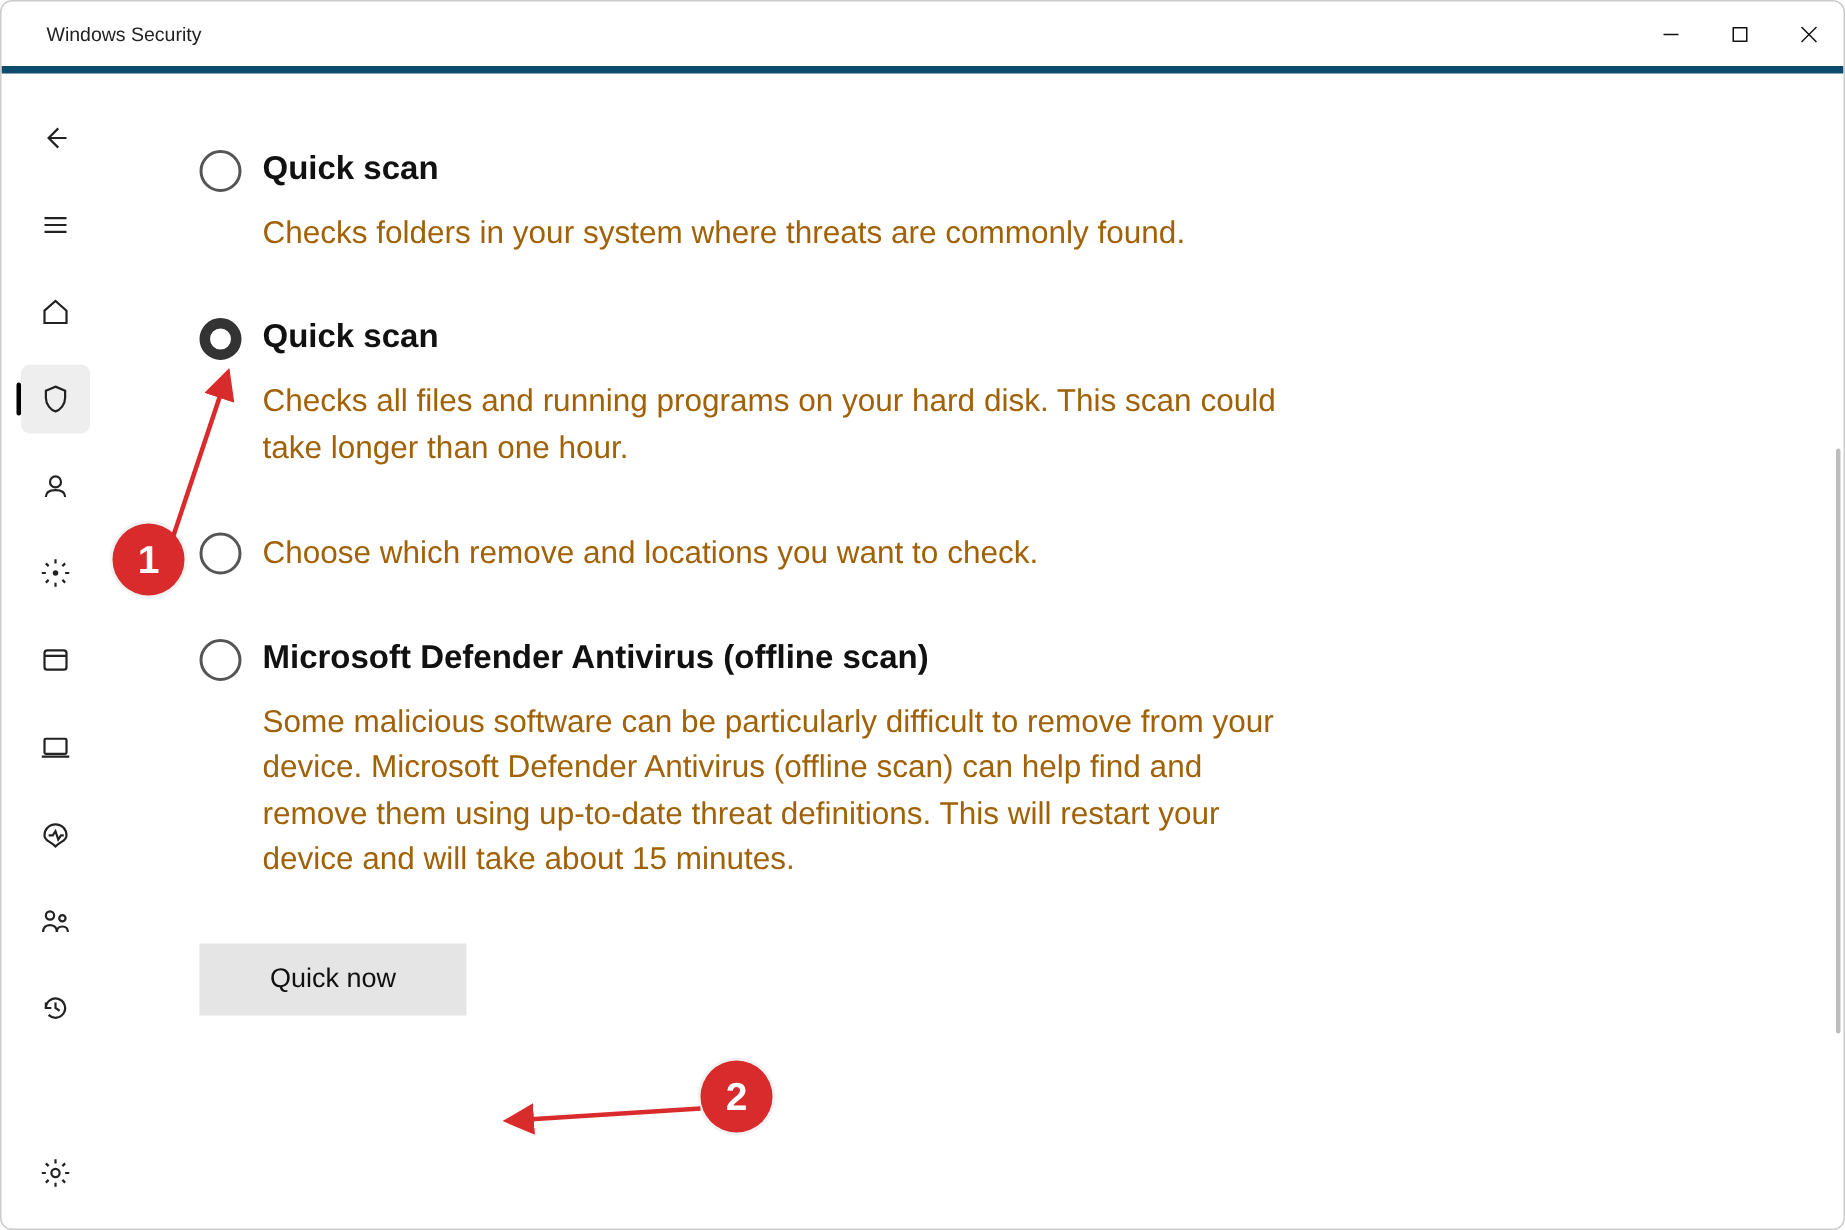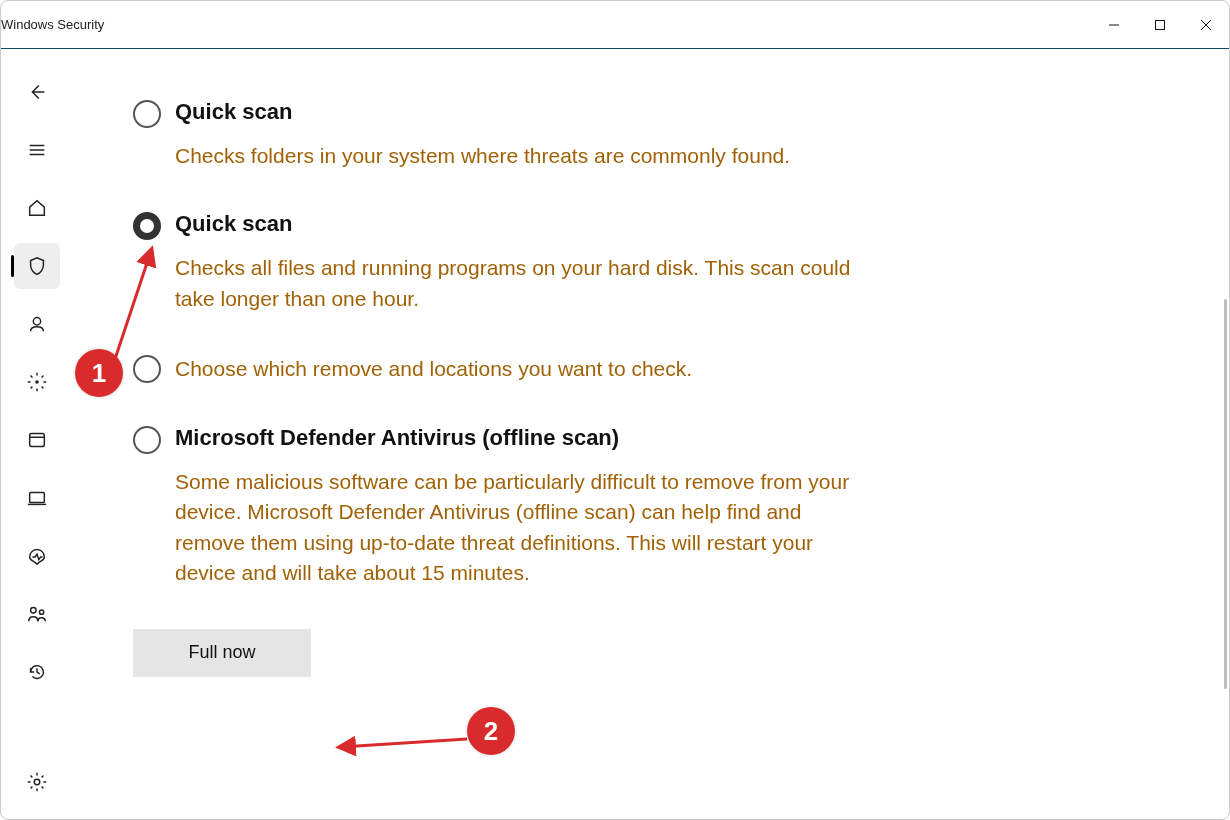--- a/index.html
+++ b/index.html
@@ -1,20 +1,20 @@
 <!DOCTYPE html>
 <html><head>
   <meta charset="utf-8">
   <style>
     * { box-sizing: border-box; margin: 0; padding: 0; }
     html, body { width: 1230px; height: 820px; font-family: "Segoe UI", -apple-system, sans-serif; background: #fff; overflow: hidden; }
     body { border: 1px solid #ccc; border-radius: 8px; position: relative; }
 
     
-    .titlebar { height: 48px; display: flex; align-items: center; justify-content: space-between; padding-left: 0; border-bottom: 1px solid #0c4a6e; }
+    .titlebar { height: 48px; display: flex; align-items: center; justify-content: space-between; padding-left: 30px; border-bottom: 5px solid #0c4a6e; }
     .titlebar .title { font-size: 13px; color: #222; }
     .win-controls { display: flex; height: 100%; }
     .win-ctl { width: 46px; height: 100%; display: flex; align-items: center; justify-content: center; cursor: pointer; }
     .win-ctl svg { width: 12px; height: 12px; stroke: #111; stroke-width: 1; fill: none; }
 
     
     .body { display: flex; height: calc(100% - 48px); }
     .sidebar { width: 72px; display: flex; flex-direction: column; align-items: center; padding-top: 20px; gap: 12px; }
     .nav-btn { width: 46px; height: 46px; display: flex; align-items: center; justify-content: center; border-radius: 6px; cursor: pointer; position: relative; }
     .nav-btn.active { background: #eee; }
@@ -167,21 +167,21 @@
     </div>
 
     <div class="option">
       <div class="radio"></div>
       <div class="opt-text">
         <div class="opt-label">Microsoft Defender Antivirus (offline scan)</div>
         <div class="opt-desc">Some malicious software can be particularly difficult to remove from your device. Microsoft Defender Antivirus (offline scan) can help find and remove them using up-to-date threat definitions. This will restart your device and will take about 15 minutes.</div>
       </div>
     </div>
 
-    <button class="scan-btn">Full now</button>
+    <button class="scan-btn">Quick now</button>
 
     <div class="scrollbar"></div>
   </div>
 </div>
 
 <div class="anno-bubble" style="left:74px; top:348px;">1</div>
 <svg class="anno-arrow" style="left:106px; top:230px; width:60px; height:136px;">
   <defs>
       <marker id="ah1" markerWidth="7" markerHeight="7" refX="5" refY="3.5" orient="auto">
         <polygon points="0 0, 7 3.5, 0 7" fill="#d92b2b"></polygon>

